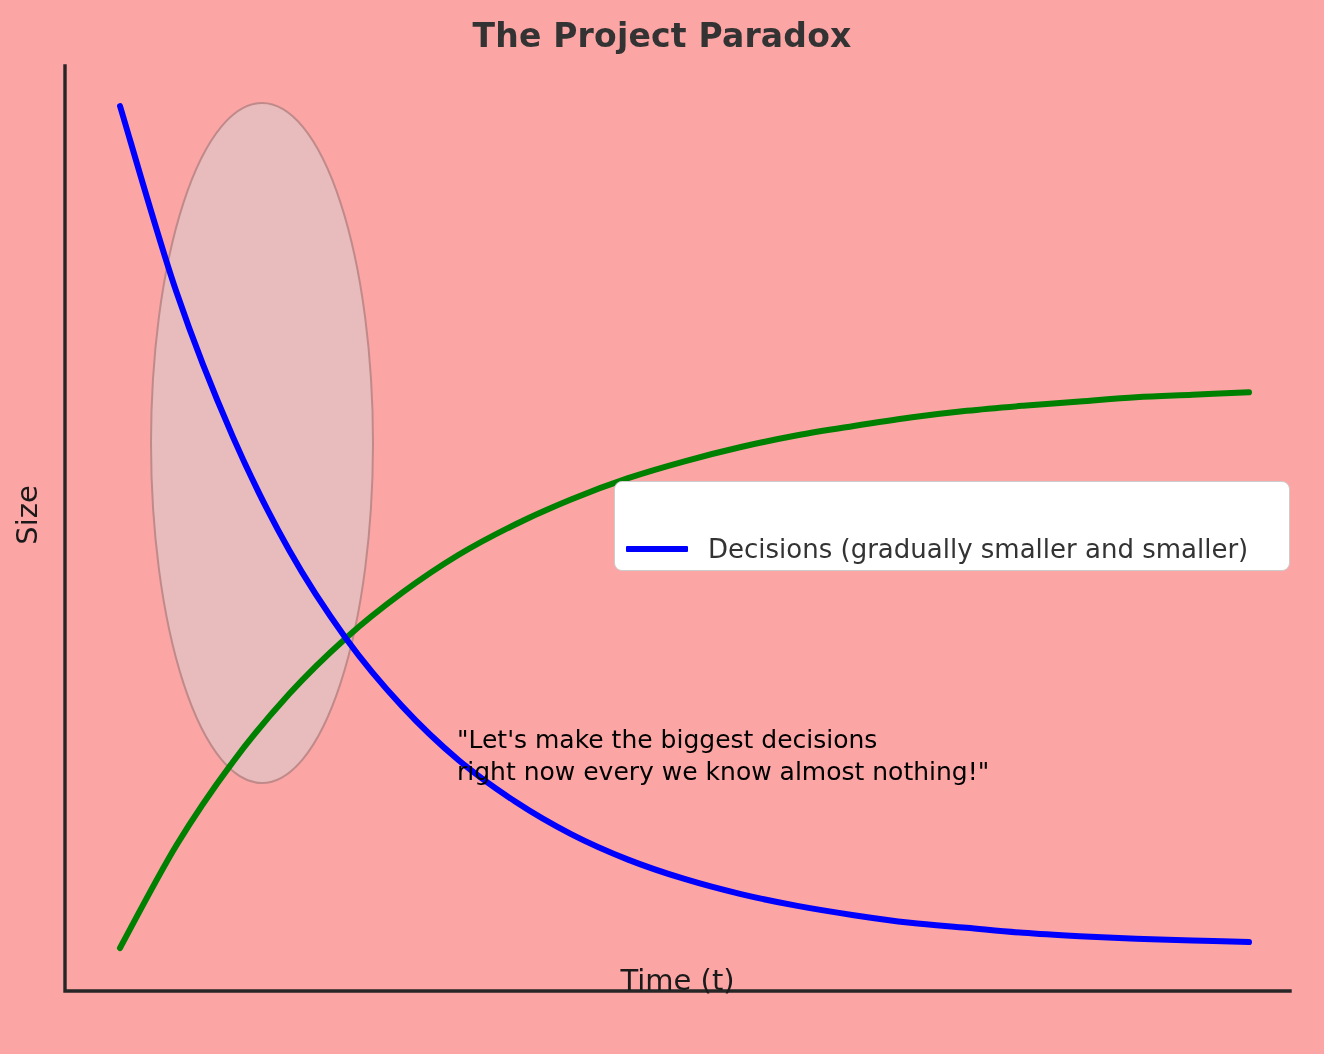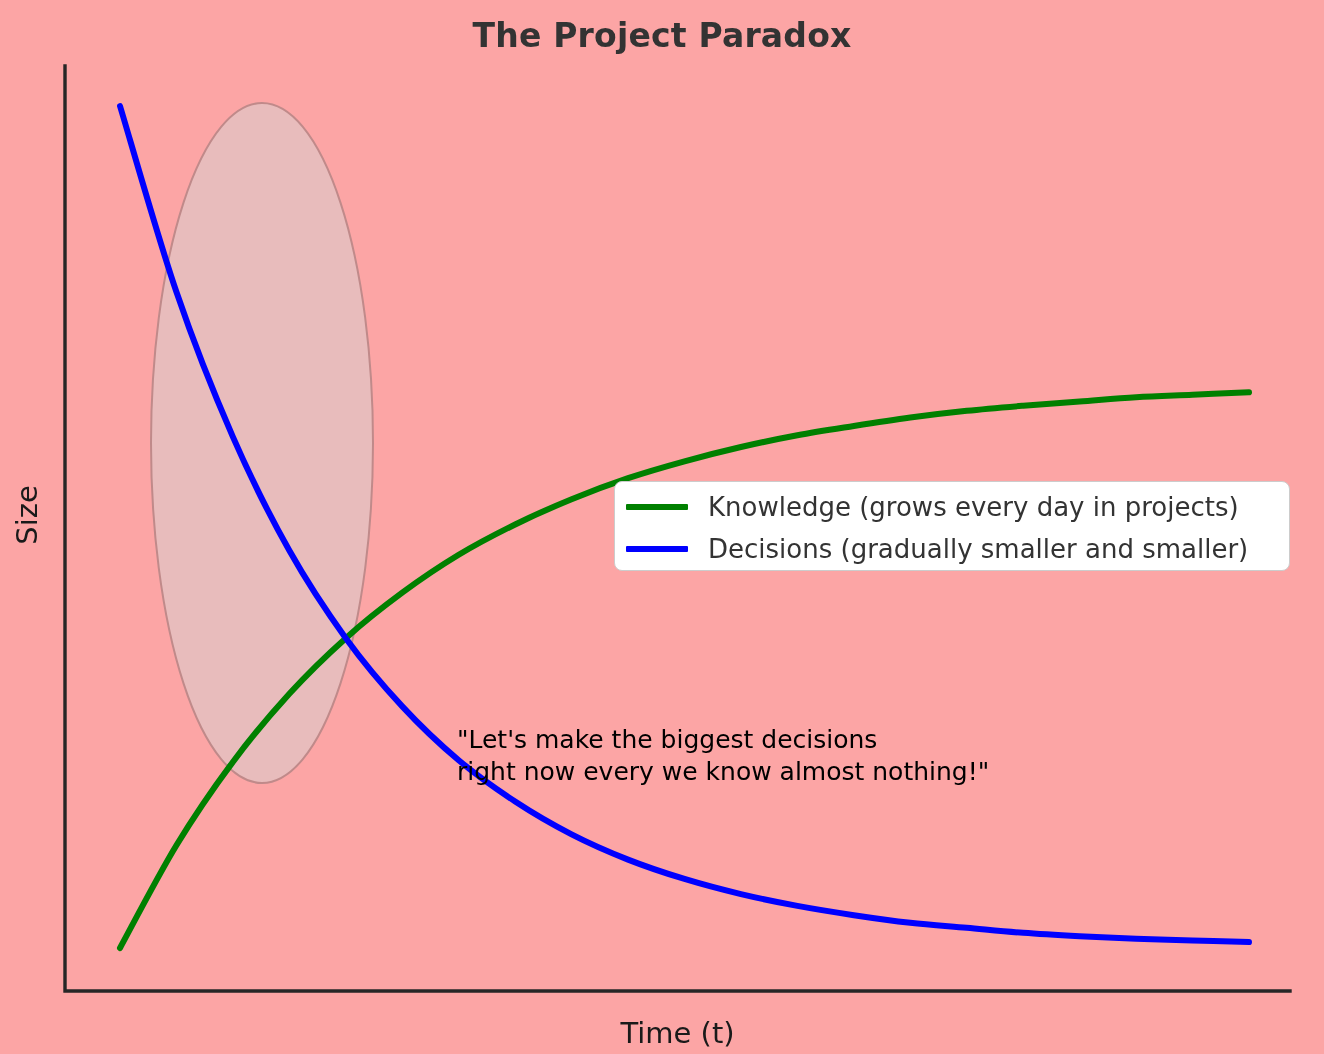--- a/index.html
+++ b/index.html
@@ -31,21 +31,21 @@
     width: 1324px;
     text-align: center;
     font-size: 33px;
     font-weight: bold;
     color: #333333;
     letter-spacing: 0.2px;
   }
   .axis-label-x {
     position: absolute;
     left: 65px;
-    top: 1016px;
+    top: 963px;
     width: 1225px;
     text-align: center;
     font-size: 29px;
     color: #1a1a1a;
   }
   .axis-label-y {
     position: absolute;
     left: -33px;
     top: 498px;
     width: 120px;
@@ -123,23 +123,19 @@
 
   <div class="axis-label-x">Time (t)</div>
 
   <div class="axis-label-y">Size</div>
 
 
   <div class="annot" id="annot-quote-text"><span>"Let's make the biggest decisions</span>
 <span>right now every we know almost nothing!"</span></div>
 
   <div id="legend-box">
-    <div class="legend-row" id="legend-row-knowledge">
-      <span class="legend-swatch" id="legend-swatch-knowledge" style="background: rgb(0, 128, 0);"></span>
-      <span class="legend-text">Knowledge (grows every day in projects)</span>
-    </div>
     <div class="legend-row" id="legend-row-decisions">
       <span class="legend-swatch" id="legend-swatch-decisions" style="background: rgb(0, 0, 255);"></span>
       <span class="legend-text">Decisions (gradually smaller and smaller)</span>
     </div>
   </div>
 
 </div>
 
 </body></html>

